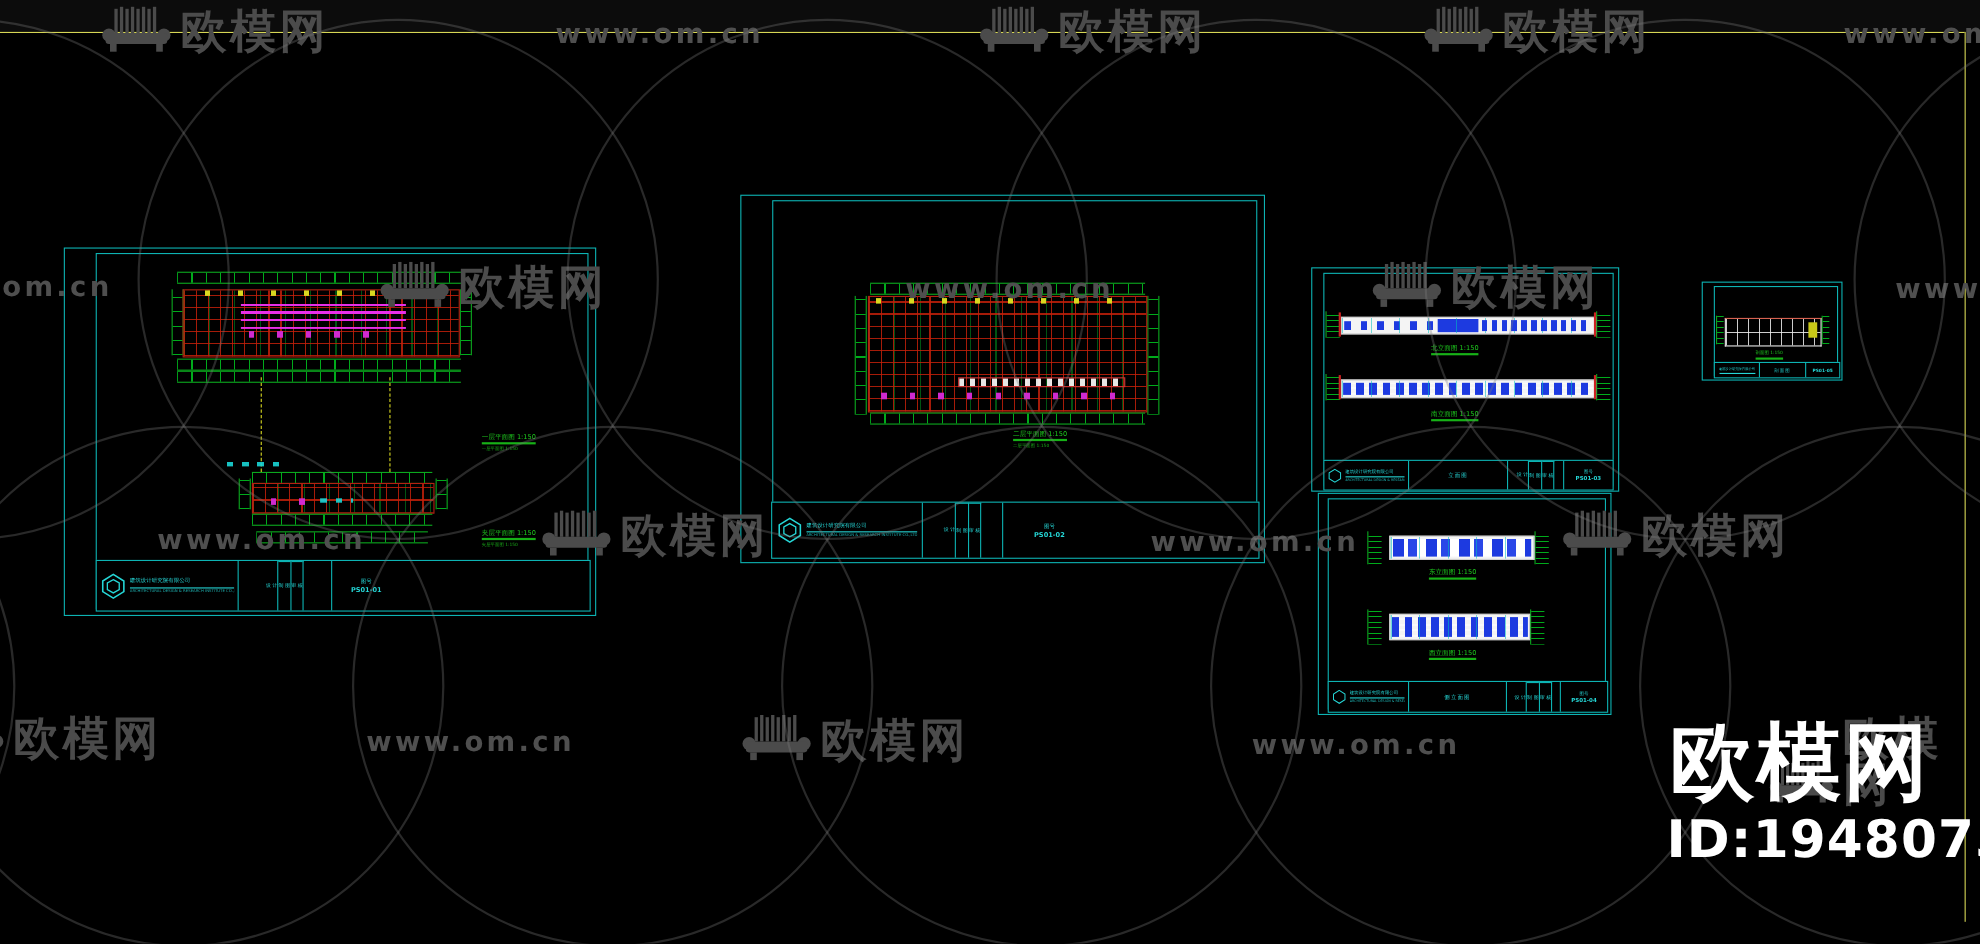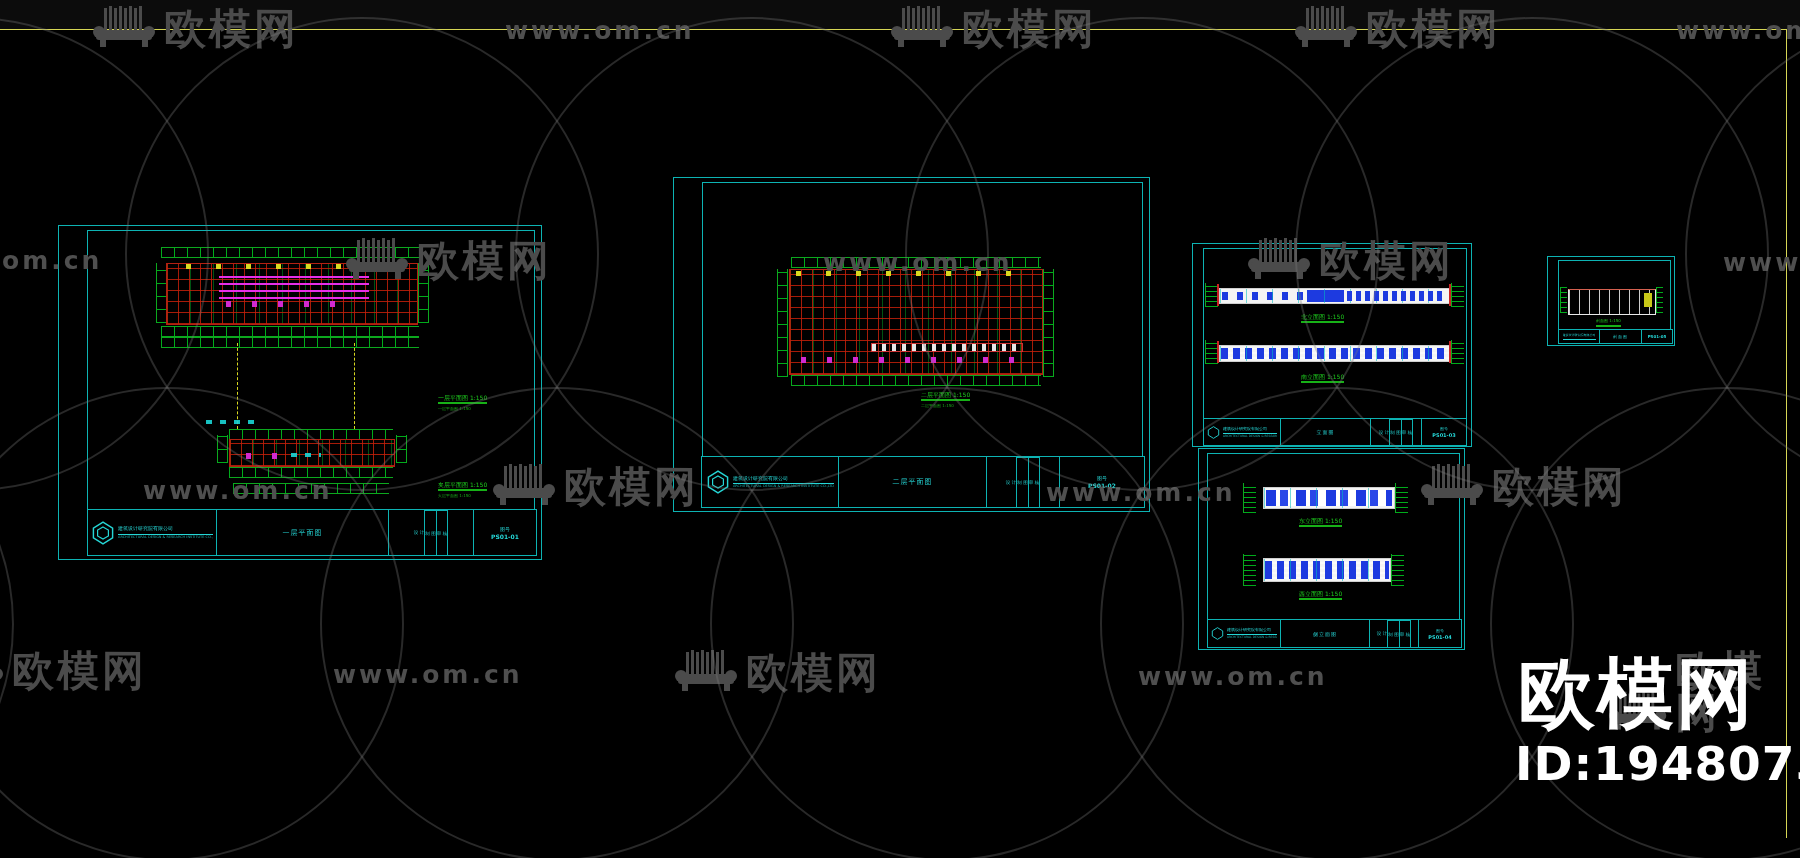--- a/index.html
+++ b/index.html
@@ -364,21 +364,20 @@
       <div class="cell tb-logo" style="width:122px">
         <svg class="hexlogo" width="24" height="24" viewBox="0 0 20 20">
             <polygon points="10,1 18,6 18,14 10,19 2,14 2,6" fill="none" stroke="#25d6d6" stroke-width="1.2"></polygon>
             <polygon points="10,5 14.5,7.5 14.5,12.5 10,15 5.5,12.5 5.5,7.5" fill="none" stroke="#25d6d6" stroke-width="1"></polygon>
           </svg>
         <div class="tb-company">
           <div class="cn">建筑设计研究院有限公司</div>
           <div class="en">ARCHITECTURAL DESIGN &amp; RESEARCH INSTITUTE CO.,LTD</div>
         </div>
       </div>
-      <div class="cell tb-title" style="flex:1">一层平面图</div>
       <div class="cell tb-table" style="width:84px">
         <div>设 计</div>
           <div></div>
         <div>制 图</div>
           <div></div>
         <div>审 核</div>
           <div></div>
       </div>
       <div class="cell tb-stamp" style="width:62px">
         <span>图号</span>
@@ -406,21 +405,20 @@
       <div class="cell tb-logo" style="width:130px">
         <svg class="hexlogo" width="24" height="24" viewBox="0 0 20 20">
             <polygon points="10,1 18,6 18,14 10,19 2,14 2,6" fill="none" stroke="#25d6d6" stroke-width="1.2"></polygon>
             <polygon points="10,5 14.5,7.5 14.5,12.5 10,15 5.5,12.5 5.5,7.5" fill="none" stroke="#25d6d6" stroke-width="1"></polygon>
           </svg>
         <div class="tb-company">
           <div class="cn">建筑设计研究院有限公司</div>
           <div class="en">ARCHITECTURAL DESIGN &amp; RESEARCH INSTITUTE CO.,LTD</div>
         </div>
       </div>
-      <div class="cell tb-title" style="flex:1">二层平面图</div>
       <div class="cell tb-table" style="width:72px">
         <div>设 计</div>
           <div></div>
         <div>制 图</div>
           <div></div>
         <div>审 核</div>
           <div></div>
       </div>
       <div class="cell tb-stamp" style="width:84px">
         <span>图号</span>

